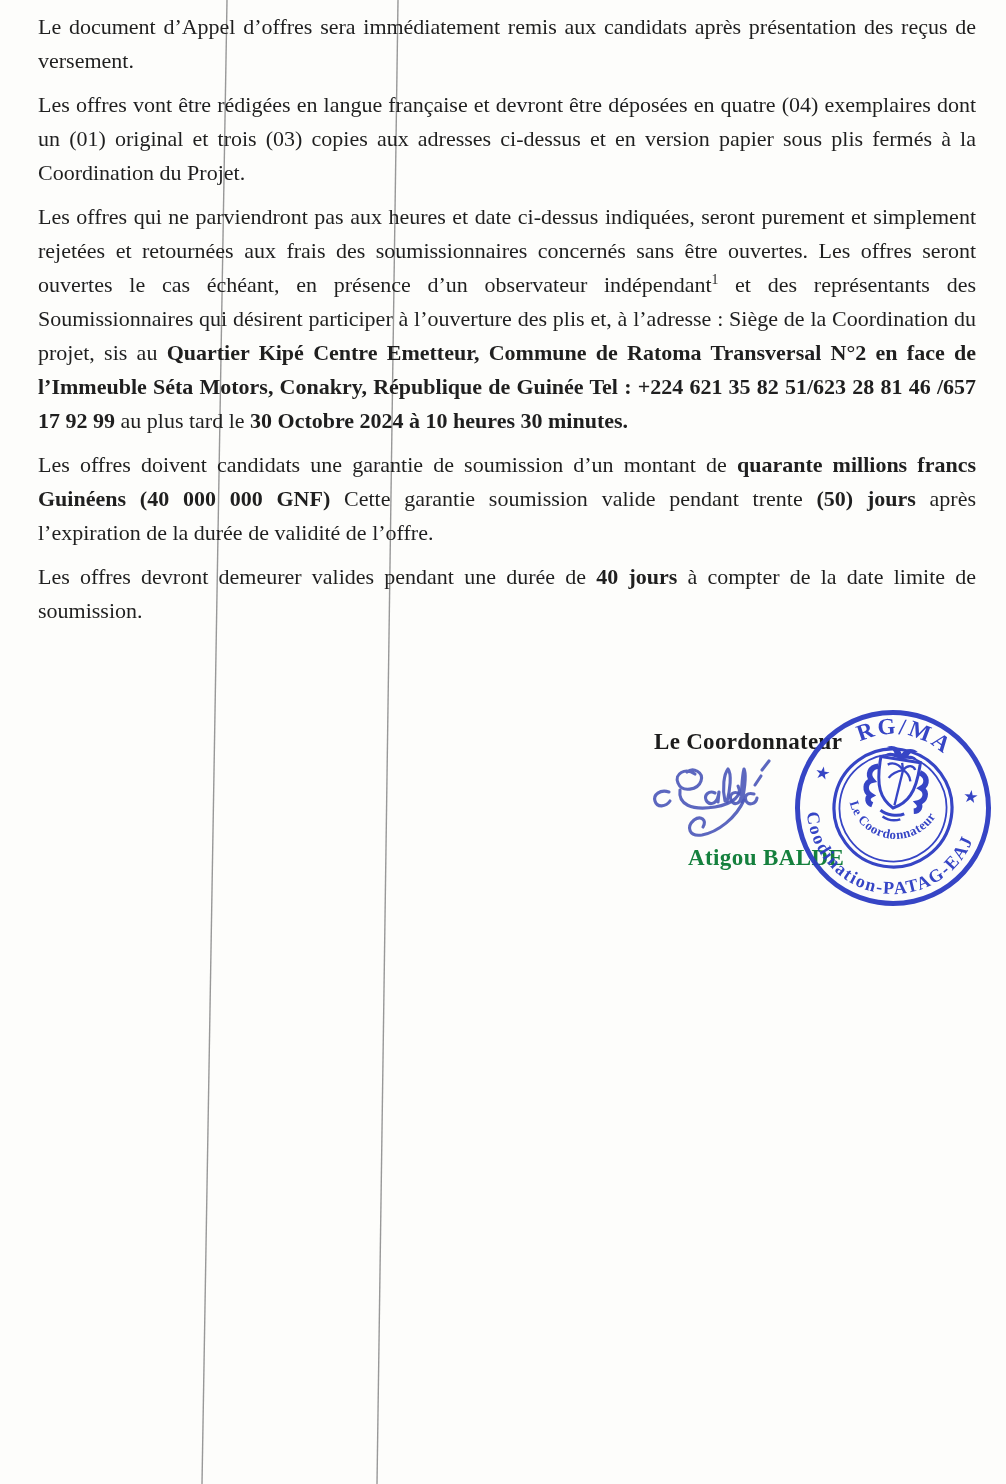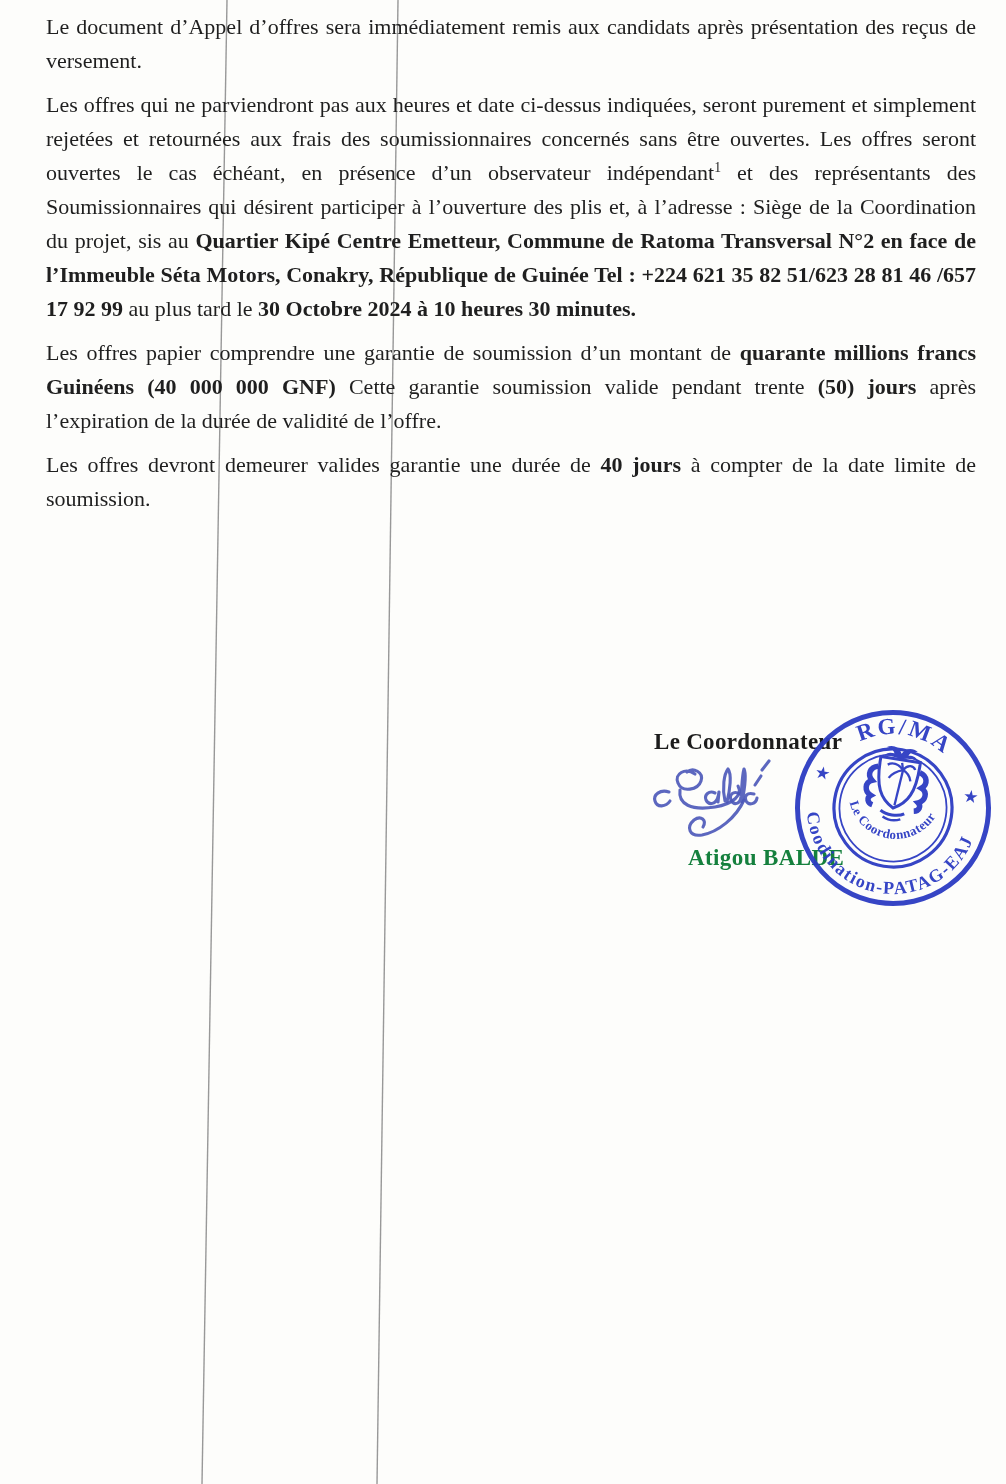--- a/index.html
+++ b/index.html
@@ -11,21 +11,21 @@
     font-family:"Liberation Serif","DejaVu Serif",serif;
   }
   .fold-lines{position:absolute;left:0;top:0;z-index:1;}
   .fold-lines line{stroke:#989898;stroke-width:1.4;}
   .doc-text{
     position:absolute;left:30px;top:10px;width:946px;z-index:2;
     color:var(--text-ink,#1f1f1f);
     font-size:22px;line-height:34px;
     text-align:justify;
   }
-  .doc-text p{margin:0 0 10px 16px;}
+  .doc-text p{margin:0 0 10px 8px;}
   .doc-text b{font-weight:700;}
   .doc-text sup{font-size:0.62em;line-height:0;vertical-align:super;}
   .sig-role{
     position:absolute;left:654px;top:729px;z-index:3;
     font-size:23px;font-weight:700;color:#1c1c1c;letter-spacing:.3px;
   }
   .sig-svg{position:absolute;left:643px;top:748px;width:134px;height:104px;z-index:3;}
   .sig-svg path{fill:none;stroke:var(--sig-ink,#4a57b8);stroke-width:3.1;stroke-linecap:round;stroke-linejoin:round;opacity:.9;}
   .sig-name{
     position:absolute;left:688px;top:845px;z-index:3;
@@ -46,23 +46,24 @@
 <div class="page">
 
   <svg class="fold-lines" width="1006" height="1484" viewBox="0 0 1006 1484" aria-hidden="true">
     <line x1="227" y1="0" x2="202" y2="1484"></line>
     <line x1="398" y1="0" x2="377" y2="1484"></line>
   </svg>
 
   <div class="doc-text">
     <div>
         <p><span>Le document d’Appel d’offres sera immédiatement remis aux candidats après présentation des reçus de versement.</span></p>
+        <p><span>Les offres vont être rédigées en langue française et devront être déposées en quatre (04) exemplaires dont un (01) original et trois (03) copies aux adresses ci-dessus et en version papier sous plis fermés à la Coordination du Projet.</span></p>
         <p><span>Les offres qui ne parviendront pas aux heures et date ci-dessus indiquées, seront purement et simplement rejetées et retournées aux frais des soumissionnaires concernés sans être ouvertes. Les offres seront ouvertes le cas échéant, en présence d’un observateur indépendant</span><sup>1</sup><span> et des représentants des Soumissionnaires qui désirent participer à l’ouverture des plis et, à l’adresse : Siège de la Coordination du projet, sis au </span><b>Quartier Kipé Centre Emetteur, Commune de Ratoma Transversal N°2 en face de l’Immeuble Séta Motors, Conakry, République de Guinée Tel : +224 621 35 82 51/623 28 81 46 /657 17 92 99</b><span> au plus tard le </span><b>30 Octobre 2024 à 10 heures 30 minutes.</b></p>
-        <p><span>Les offres papier comprendre une garantie de soumission d’un montant de </span><b>quarante millions francs Guinéens (40 000 000 GNF)</b><span> Cette garantie soumission valide pendant trente </span><b>(50) jours</b><span> après l’expiration de la durée de validité de l’offre.</span></p>
-        <p><span>Les offres devront demeurer valides garantie une durée de </span><b>40 jours</b><span> à compter de la date limite de soumission.</span></p>
+        <p><span>Les offres doivent candidats une garantie de soumission d’un montant de </span><b>quarante millions francs Guinéens (40 000 000 GNF)</b><span> Cette garantie soumission valide pendant trente </span><b>(50) jours</b><span> après l’expiration de la durée de validité de l’offre.</span></p>
+        <p><span>Les offres devront demeurer valides pendant une durée de </span><b>40 jours</b><span> à compter de la date limite de soumission.</span></p>
       </div>
   </div>
 
   <div class="sig-role">Le Coordonnateur</div>
 
   <svg class="sig-svg" viewBox="0 0 134 104" aria-hidden="true">
     <path d="M26,44 C17,41 10,47 12,53 C14,60 23,59 27,53"></path>
     <path d="M52,26 C42,19 31,26 35,35 C39,45 55,42 58,33 C61,24 50,19 44,24"></path>
     <path d="M37,42 C35,56 48,63 72,59 C90,56 100,47 95,38"></path>
     <path d="M72,45 C66,42 61,47 63,52 C66,58 73,56 75,49 L76,44 L75,54"></path>

